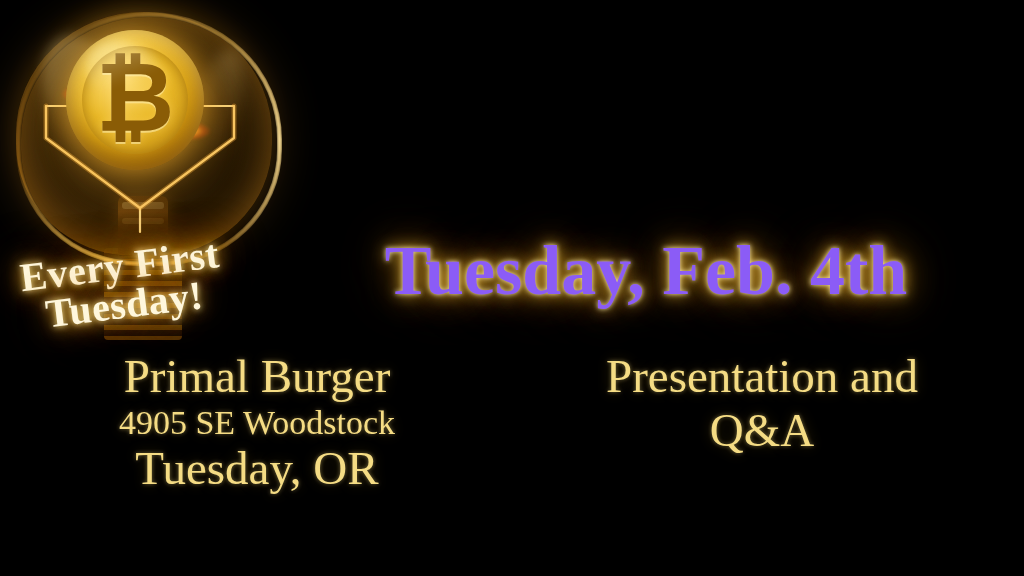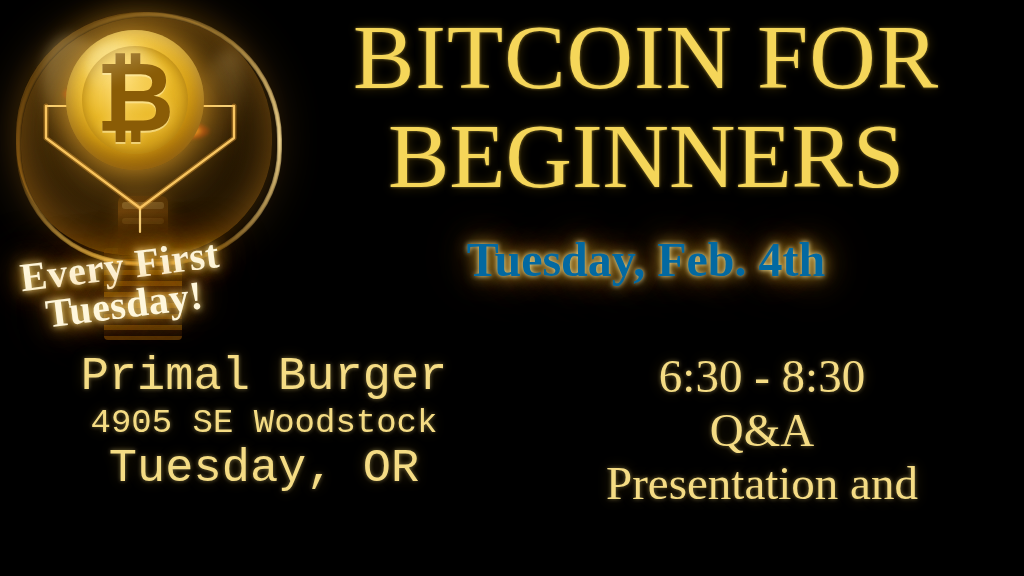--- a/index.html
+++ b/index.html
@@ -309,22 +309,22 @@
   }
   .headline .l1, .headline .l2 { display:block; }
   .headline .l2 { letter-spacing: 0px; }
 
   .dateline {
     position: absolute;
     left: 296px;
     top: 236px;
     width: 700px;
     text-align: center;
-    color: #0369a1;
-    font-size: 48px;
+    color: #8b5cf6;
+    font-size: 70px;
     line-height: 1;
     font-weight: bold;
     letter-spacing: 0px;
     text-shadow:
        0 0 5px rgba(255,240,170,0.95),
        0 0 15px rgba(255,200,60,0.85),
        0 0 34px rgba(230,150,20,0.70),
        0 0 60px rgba(180,110,10,0.45);
   }
 
@@ -335,21 +335,21 @@
     font-size: 47px;
     line-height: 1.14;
     font-weight: normal;
     text-align: center;
     text-shadow:
        0 0 4px rgba(245,220,130,0.45),
        0 0 14px rgba(200,150,30,0.25),
        2px 2px 3px rgba(0,0,0,0.85);
   }
   .col span { display: block; white-space: nowrap; }
-  .col-venue { left: 8px;   width: 512px; font-family: Liberation Mono, monospace; }
+  .col-venue { left: 1px;   width: 512px; }
   .col-time  { left: 512px; width: 500px; }
 
   .col-venue .line2 { font-size: 34px; }
 </style>
 </head>
 <body>
 
 <div id="poster">
 
   <div class="bulb-stage">
@@ -386,32 +386,27 @@
       <div class="coin-b">₿</div>
       <div class="coin-gloss"></div>
     </div>
   </div>
 
   <div class="every-first">
     <span class="l1">Every First</span>
     <span class="l2">Tuesday!</span>
   </div>
 
-  <div class="headline">
-    <span class="l1">BITCOIN FOR</span>
-    <span class="l2">BEGINNERS</span>
-  </div>
 
   <div class="dateline">Tuesday, Feb. 4th</div>
 
   <div class="col col-venue">
     <span>Primal Burger</span>
     <span class="line2">4905 SE Woodstock</span>
     <span>Tuesday, OR</span>
   </div>
 
   <div class="col col-time">
-    <span>6:30 - 8:30</span>
+    <span>Presentation and</span>
     <span>Q&amp;A</span>
-    <span>Presentation and</span>
   </div>
 
 </div>
 
 </body></html>

